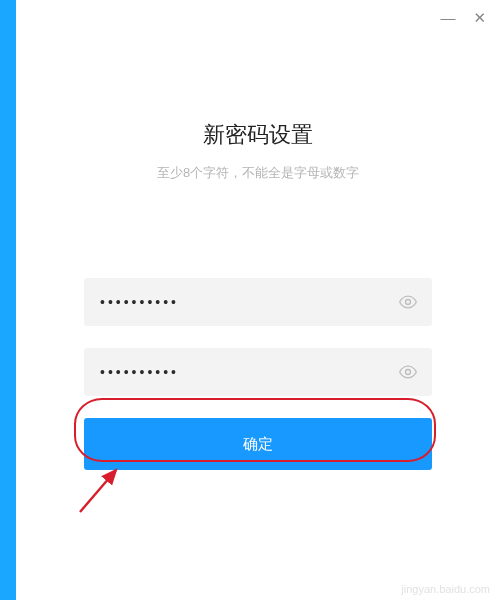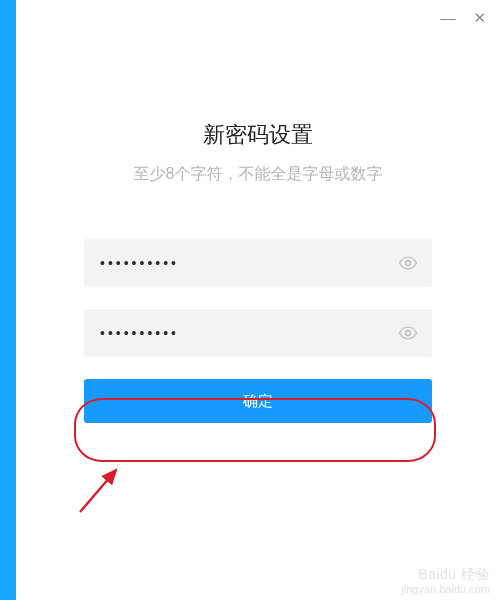--- a/index.html
+++ b/index.html
@@ -40,23 +40,23 @@
       text-align: center;
     }
     .title {
       font-size: 22px;
       color: #222;
       font-weight: 500;
       margin-bottom: 14px;
       margin-top: 20px;
     }
     .subtitle {
-      font-size: 16px;
+      font-size: 13px;
       color: #b5b5b5;
-      margin-bottom: 54px;
+      margin-bottom: 96px;
     }
     .input-wrap {
       position: relative;
       margin-bottom: 22px;
     }
     .input-field {
       width: 100%;
       height: 48px;
       background: #f3f3f3;
       border: none;
@@ -71,21 +71,21 @@
       position: absolute;
       right: 14px;
       top: 50%;
       transform: translateY(-50%);
       width: 20px; height: 20px;
       color: #bdbdbd;
       cursor: pointer;
     }
     .confirm-btn {
       width: 100%;
-      height: 44px;
+      height: 52px;
       background: #1899ff;
       border: none;
       border-radius: 3px;
       color: #fff;
       font-size: 15px;
       cursor: pointer;
       position: relative;
       z-index: 2;
     }
     .highlight-ring {
@@ -151,15 +151,14 @@
 <svg class="arrow" style="left:72px; top:460px;" width="60" height="60" viewBox="0 0 60 60">
   <defs>
     <marker id="ah" markerWidth="8" markerHeight="8" refX="6" refY="3" orient="auto">
       <path d="M0,0 L7,3 L0,6 Z" fill="#d81e2c"></path>
     </marker>
   </defs>
   <line x1="8" y1="52" x2="44" y2="10" stroke="#d81e2c" stroke-width="2.4" marker-end="url(#ah)"></line>
 </svg>
 
 <div class="watermark">
-  <div class="brand">Baidu 经验</div>
   <div>jingyan.baidu.com</div>
 </div>
 
 </body></html>

